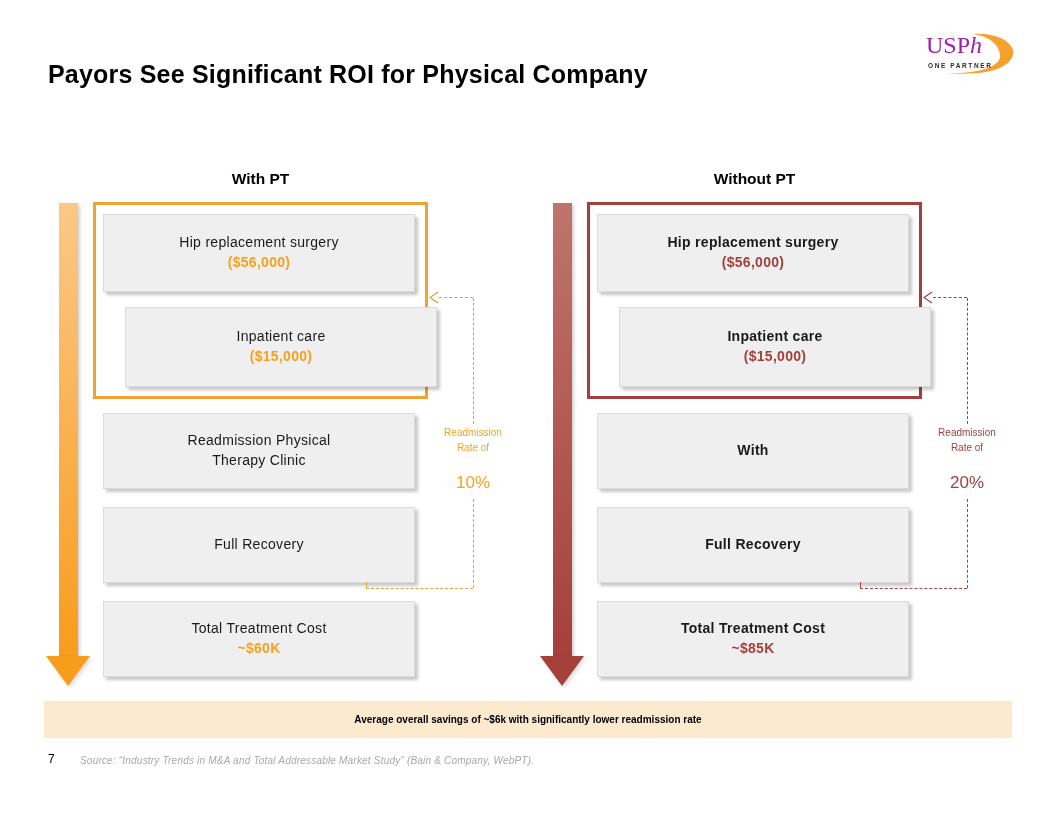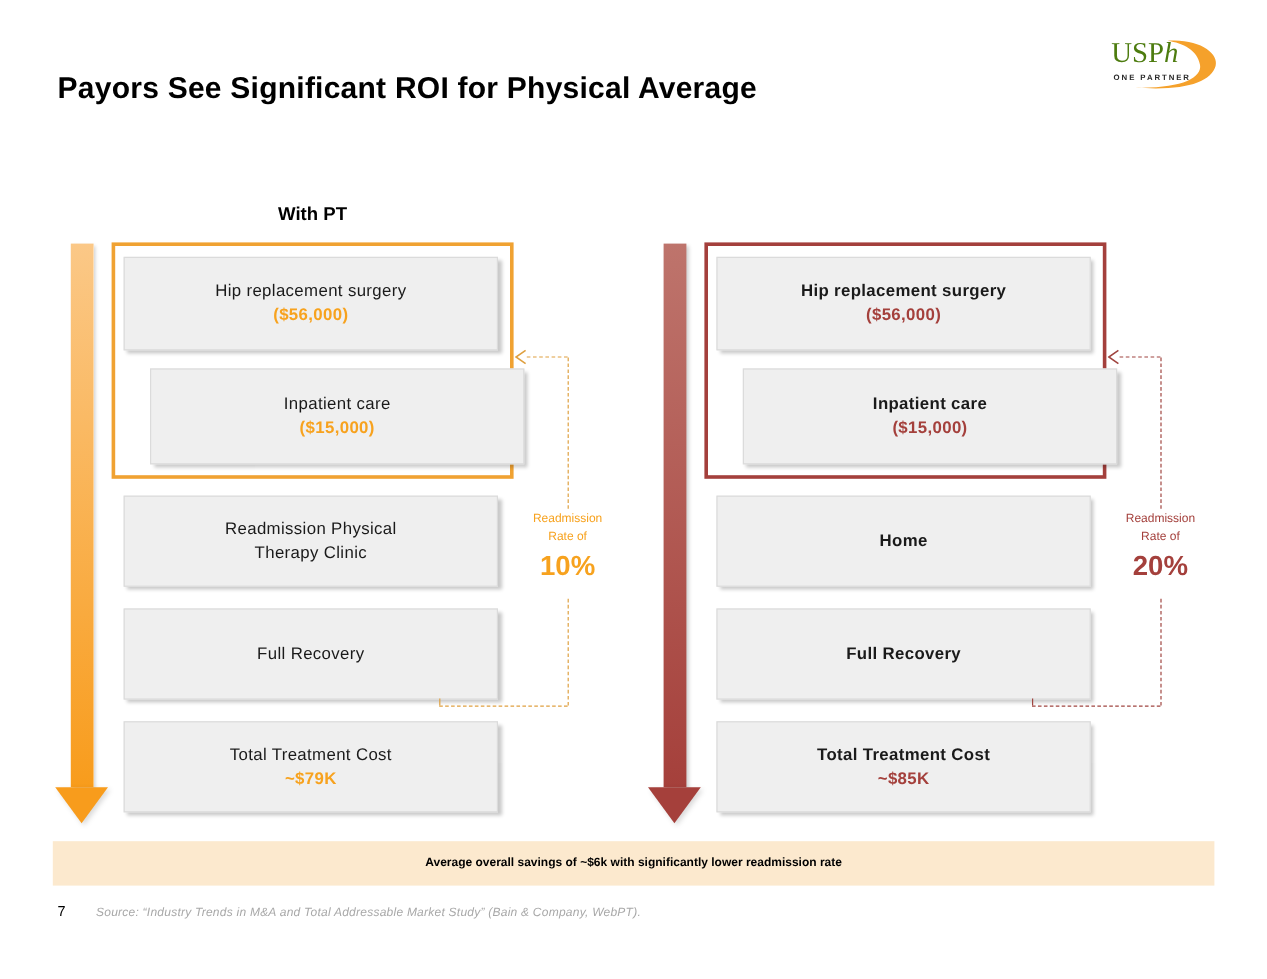--- a/index.html
+++ b/index.html
@@ -8,21 +8,21 @@
     width:1056px; height:816px; position:relative; overflow:hidden;
     font-family:"Liberation Sans", sans-serif; color:#000;
   }
 
   .title { position:absolute; left:48px; top:60px; font-size:25px; font-weight:bold; letter-spacing:0.2px; }
 
   
   .logo { position:absolute; left:916px; top:24px; width:100px; height:56px; }
   .logo .swoosh { position:absolute; left:4px; top:8px; width:96px; height:46px; }
   .logo .swoosh path { fill:#F5A12B; }
-  .logo-text { position:absolute; left:10px; top:8px; font-family:"Liberation Serif", serif; font-size:24px; color:#4d7c0f; z-index:2; }
+  .logo-text { position:absolute; left:10px; top:8px; font-family:"Liberation Serif", serif; font-size:24px; color:#a21caf; z-index:2; }
   .logo-text i { font-style:italic; }
   .logo-tag { position:absolute; left:12px; top:38px; font-size:6.5px; letter-spacing:1.6px; color:#2b2b2b; z-index:2; font-weight:bold; }
 
   
   .col { position:absolute; top:0; width:488px; height:572px; }
   .col1 { left:48px; }
   .col2 { left:542px; }
   .col-orange { --accent:#F0A232; --accent-text:#F7A21E; --dash:#DFA040; --grad-top:#FBC887; --grad-bot:#F89C1C; }
   .col-red    { --accent:#A4403C; --accent-text:#A4403C; --dash:#A04540; --grad-top:#BE746C; --grad-bot:#A5403B; }
 
@@ -54,33 +54,33 @@
   .dh-top { left:391px; top:297px; width:34px; border-top:1px dashed var(--dash); }
   .dv-up  { left:425px; top:298px; height:126px; border-left:1px dashed var(--dash); }
   .dv-low { left:425px; top:499px; height:89px; border-left:1px dashed var(--dash); }
   .dh-bot { left:318px; top:588px; width:107px; border-top:1px dashed var(--dash); }
   .stub   { left:318px; top:582px; height:6px; border-left:1px dashed var(--dash); }
   .chev   { position:absolute; left:381px; top:291px; width:10px; height:13px; }
   .chev polyline { fill:none; stroke:var(--dash); stroke-width:1.3; }
 
   .annot { position:absolute; left:368px; top:426px; width:114px; text-align:center; color:var(--accent-text); }
   .annot .l { font-size:10px; line-height:1.45; }
-  .annot .rate { font-size:23px; font-weight:bold; margin-top:3px; }
+  .annot .rate { font-size:17px; font-weight:normal; margin-top:18px; }
 
   
   .banner { position:absolute; left:44px; top:701px; width:968px; height:37px; background:#FCE9CE;
             display:flex; align-items:center; justify-content:center;
             font-size:10px; font-weight:bold; color:#000; }
   .page-num { position:absolute; left:48px; top:752px; font-size:12px; color:#000; }
   .source { position:absolute; left:80px; top:755px; font-size:10px; font-style:italic; color:#A8A8A8; letter-spacing:0.2px; }
 </style>
 </head>
 <body>
 
-<h1 class="title">Payors See Significant ROI for Physical Average</h1>
+<h1 class="title">Payors See Significant ROI for Physical Company</h1>
 
 <div class="logo">
   <svg class="swoosh" viewBox="0 0 96 46" aria-hidden="true">
     <path d="M 53,2 C 80,0 96,13 93,23 C 89,37 66,44 26,41 C 64,42 82,33 80,22 C 78,10 66,4 53,2 Z"></path>
   </svg>
   <div class="logo-text"><span>USP</span><i>h</i></div>
   <div class="logo-tag">ONE PARTNER</div>
 </div>
 
 <section class="col col1 col-orange">
@@ -99,53 +99,54 @@
   </div>
   <div class="box b3">
     <span>Readmission Physical</span>
     <span>Therapy Clinic</span>
   </div>
   <div class="box b4">
     <span>Full Recovery</span>
   </div>
   <div class="box b5">
     <span>Total Treatment Cost</span>
-    <span class="value">~$79K</span>
+    <span class="value">~$60K</span>
   </div>
 
   <svg class="chev" viewBox="0 0 10 13">
       <polyline points="9,1 1,6.5 9,12"></polyline>
     </svg>
   <div class="dash dh-top"></div>
   <div class="dash dv-up"></div>
   <div class="annot">
     <div class="l">Readmission</div>
     <div class="l">Rate of</div>
     <div class="rate">10%</div>
   </div>
   <div class="dash dv-low"></div>
   <div class="dash dh-bot"></div>
   <div class="dash stub"></div>
 </section>
 
 <section class="col col2 col-red">
+  <h2 class="col-header">Without PT</h2>
   <div class="shaft"></div>
   <div class="head"></div>
   <div class="frame"></div>
 
   <div class="box b1">
     <span>Hip replacement surgery</span>
     <span class="value">($56,000)</span>
   </div>
   <div class="box b2">
     <span>Inpatient care</span>
     <span class="value">($15,000)</span>
   </div>
   <div class="box b3">
-    <span>Home</span>
+    <span>With</span>
   </div>
   <div class="box b4">
     <span>Full Recovery</span>
   </div>
   <div class="box b5">
     <span>Total Treatment Cost</span>
     <span class="value">~$85K</span>
   </div>
 
   <svg class="chev" viewBox="0 0 10 13">

